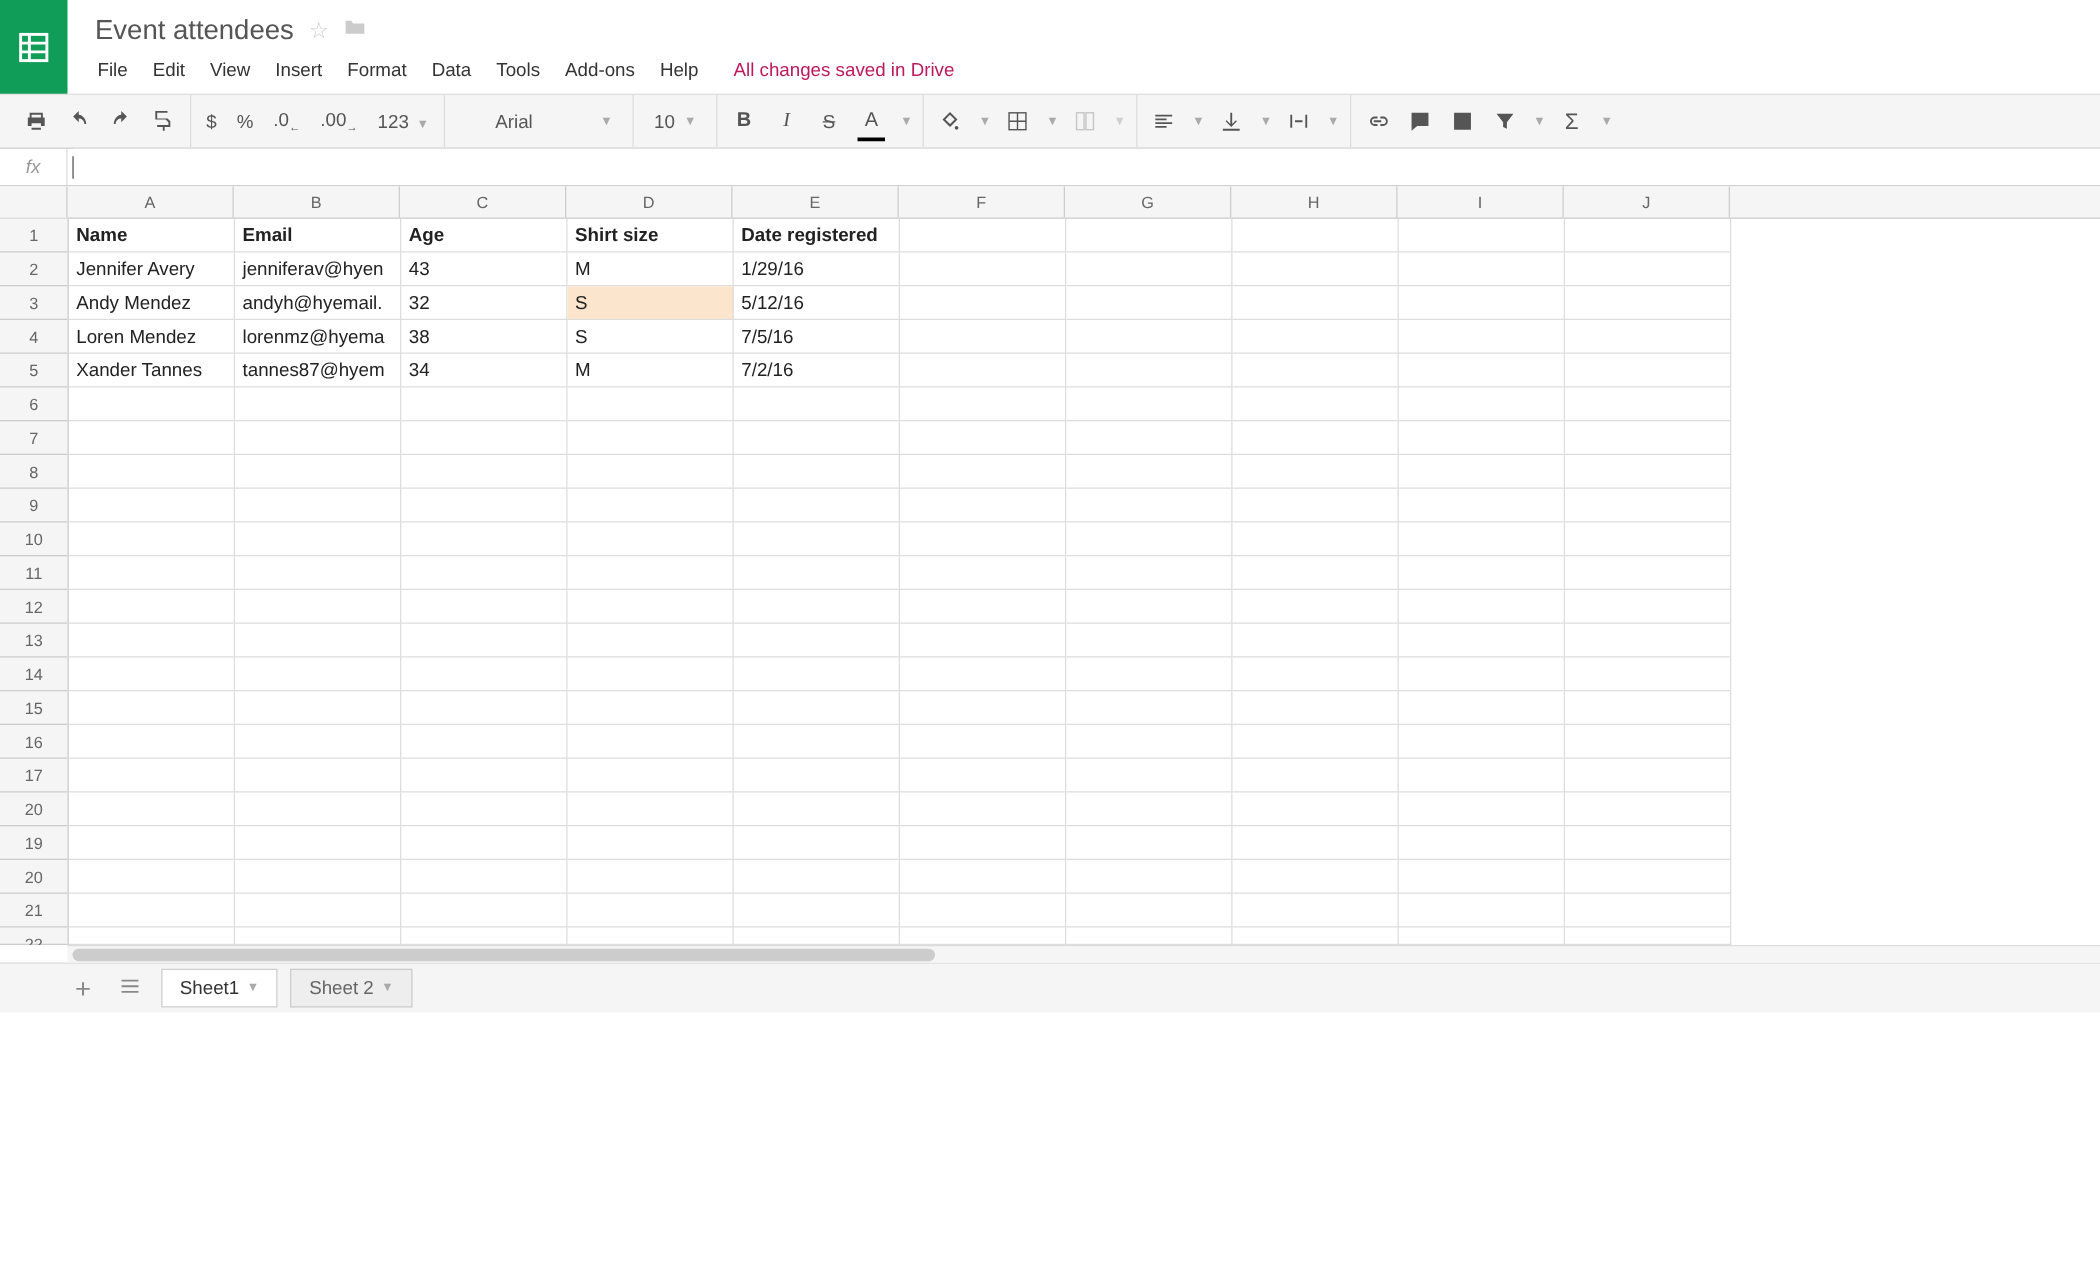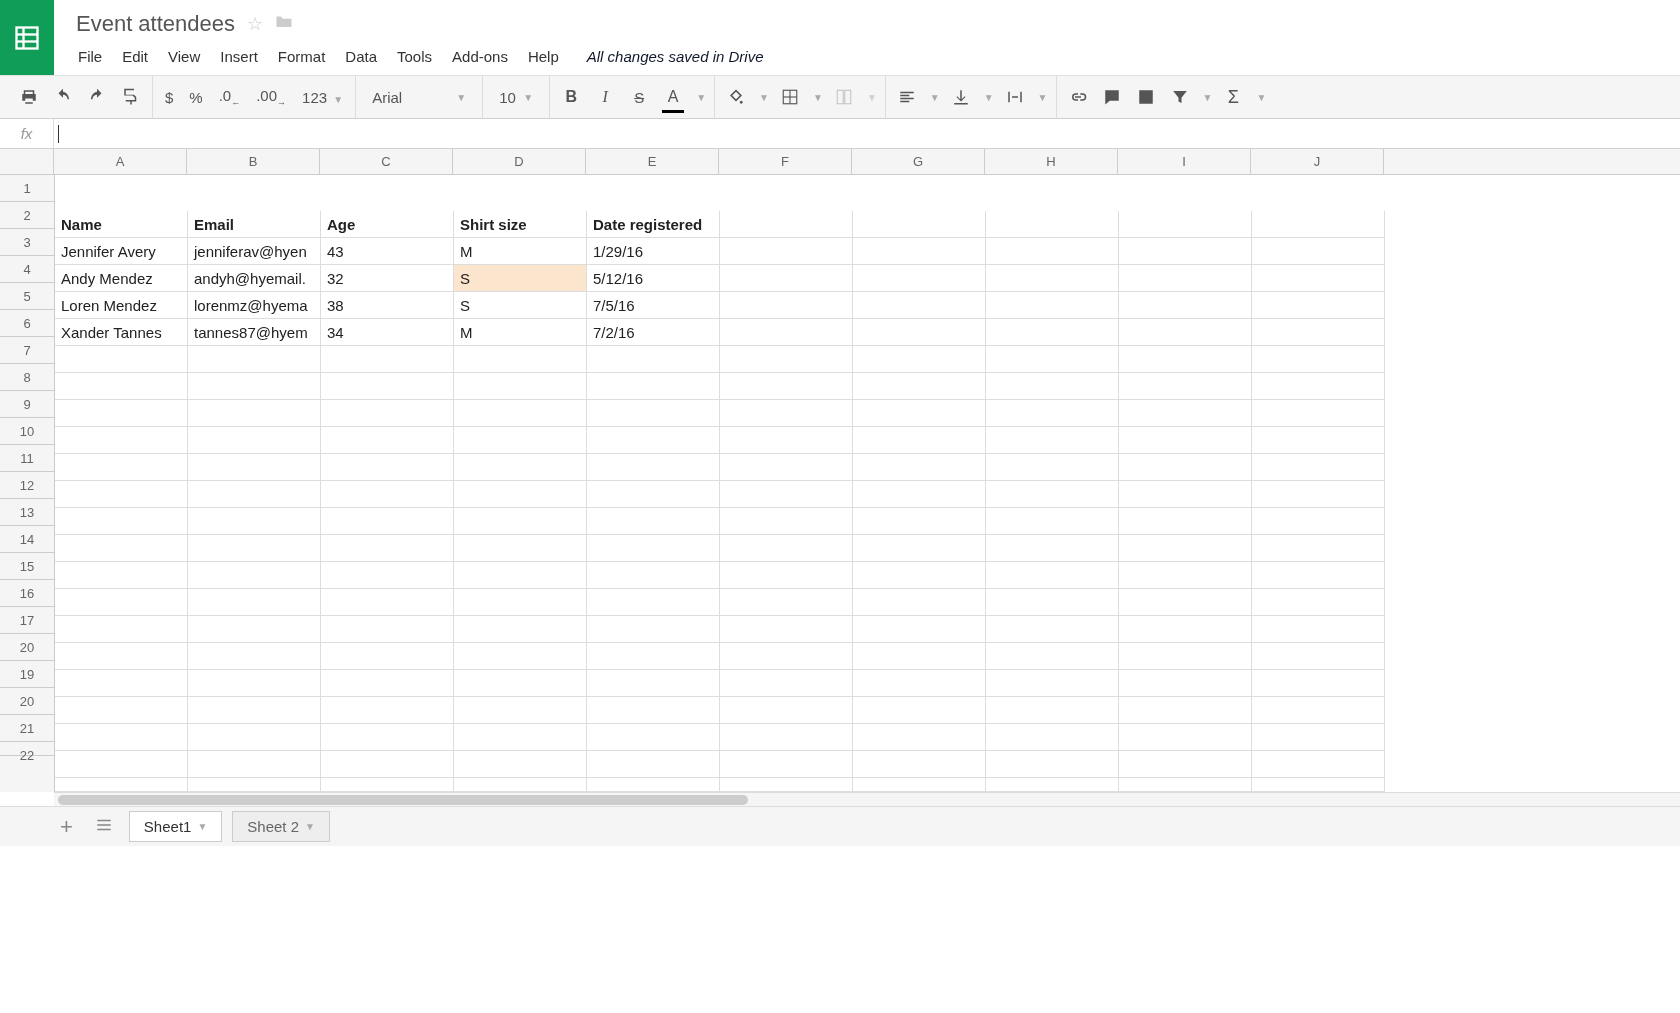--- a/index.html
+++ b/index.html
@@ -7,30 +7,30 @@
   
   .header { display: flex; align-items: center; background: #fff; }
   .logo-box { width: 54px; height: 75px; background: #0f9d58; display: flex; align-items: center; justify-content: center; }
   .logo-box svg { width: 28px; height: 28px; }
   .header-right { flex: 1; padding-top: 8px; }
   .title-row { display: flex; align-items: center; gap: 12px; padding-left: 22px; height: 30px; }
   .doc-title { font-size: 22px; color: #555; font-weight: 400; }
   .star-icon, .folder-icon { color: #ccc; font-size: 18px; }
   .menu-row { display: flex; align-items: center; gap: 0; padding-left: 14px; height: 36px; }
   .menu-item { padding: 6px 10px; font-size: 15px; color: #333; cursor: pointer; }
-  .save-status { padding: 6px 18px; font-size: 15px; color: #0f172a; font-style: italic; }
+  .save-status { padding: 6px 18px; font-size: 15px; color: #be185d; }
   
   .toolbar { background: #f5f5f5; border-top: 1px solid #e0e0e0; border-bottom: 1px solid #d0d0d0; height: 44px; display: flex; align-items: center; padding: 0 8px; gap: 0; }
   .tb-group { display: flex; align-items: center; height: 100%; padding: 0 8px; border-right: 1px solid #ddd; gap: 8px; }
   .tb-group:last-child { border-right: none; }
   .tb-btn { width: 26px; height: 26px; display: flex; align-items: center; justify-content: center; color: #555; cursor: pointer; }
   .tb-btn svg { width: 18px; height: 18px; }
   .tb-txt { color: #555; font-size: 15px; padding: 0 4px; cursor: pointer; }
   .dropdown-arrow { color: #aaa; font-size: 10px; margin-left: 2px; }
-  .font-select { width: 110px; display: flex; justify-content: space-between; align-items: center; padding: 0 8px; font-size: 15px; color: #555; }
+  .font-select { width: 110px; display: flex; justify-content: space-between; align-items: center; padding: 0 8px; font-size: 15px; color: #555; margin-left: 24px; }
   .size-select { width: 50px; display: flex; justify-content: space-between; align-items: center; padding: 0 8px; font-size: 15px; color: #555; }
   .underline-a { position: relative; }
   .underline-a::after { content: ''; position: absolute; bottom: -3px; left: 2px; right: 2px; height: 3px; background: #000; }
   
   .formula-bar { display: flex; align-items: center; height: 30px; border-bottom: 1px solid #d0d0d0; }
   .fx-label { width: 54px; text-align: center; font-style: italic; color: #999; font-size: 15px; border-right: 1px solid #ddd; height: 100%; line-height: 30px; }
   .fx-input { flex: 1; padding: 0 8px; height: 100%; border: none; outline: none; font-size: 14px; }
   .fx-cursor { width: 1px; height: 18px; background: #333; margin-left: 4px; }
   
   .grid-container { position: relative; overflow: hidden; }
@@ -40,21 +40,21 @@
   .colA { width: 133px; } .colB { width: 133px; } .colC { width: 133px; }
   .colD { width: 133px; } .colE { width: 133px; } .colF { width: 133px; }
   .colG { width: 133px; } .colH { width: 133px; } .colI { width: 133px; }
   .colJ { width: 133px; }
   
   .grid-body { display: flex; }
   .row-headers { display: flex; flex-direction: column; background: #f5f5f5; border-right: 1px solid #ccc; }
   .row-header { width: 54px; height: 27px; border-bottom: 1px solid #ccc; text-align: center; line-height: 27px; color: #666; font-size: 13px; cursor: pointer; }
   .row-header.last-partial { height: 14px; }
   
-  .cells { position: relative; margin-top: 36px; }
+  .cells { position: relative; }
   .row { display: flex; height: 27px; }
   .cell { border-right: 1px solid #ddd; border-bottom: 1px solid #ddd; padding: 0 6px; line-height: 27px; font-size: 15px; overflow: hidden; white-space: nowrap; color: #222; }
   .cell.header-cell { font-weight: bold; }
   .cell.right { text-align: left; }
   .cell.highlight { background: #fce5cd; }
   
   .hscroll { height: 14px; background: #f5f5f5; border-top: 1px solid #ddd; position: relative; margin-left: 54px; }
   .hscroll-thumb { position: absolute; left: 4px; top: 2px; width: 690px; height: 10px; background: #ccc; border-radius: 5px; }
   
   .sheet-tabs { display: flex; align-items: center; height: 40px; background: #f5f5f5; border-top: 1px solid #ddd; padding-left: 54px; gap: 10px; }

